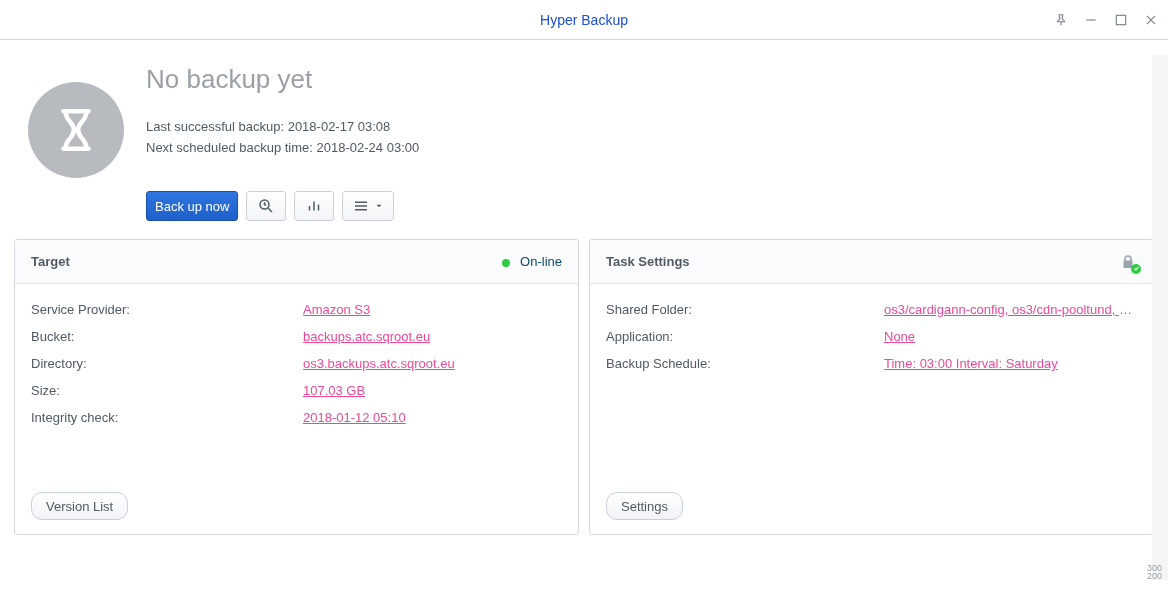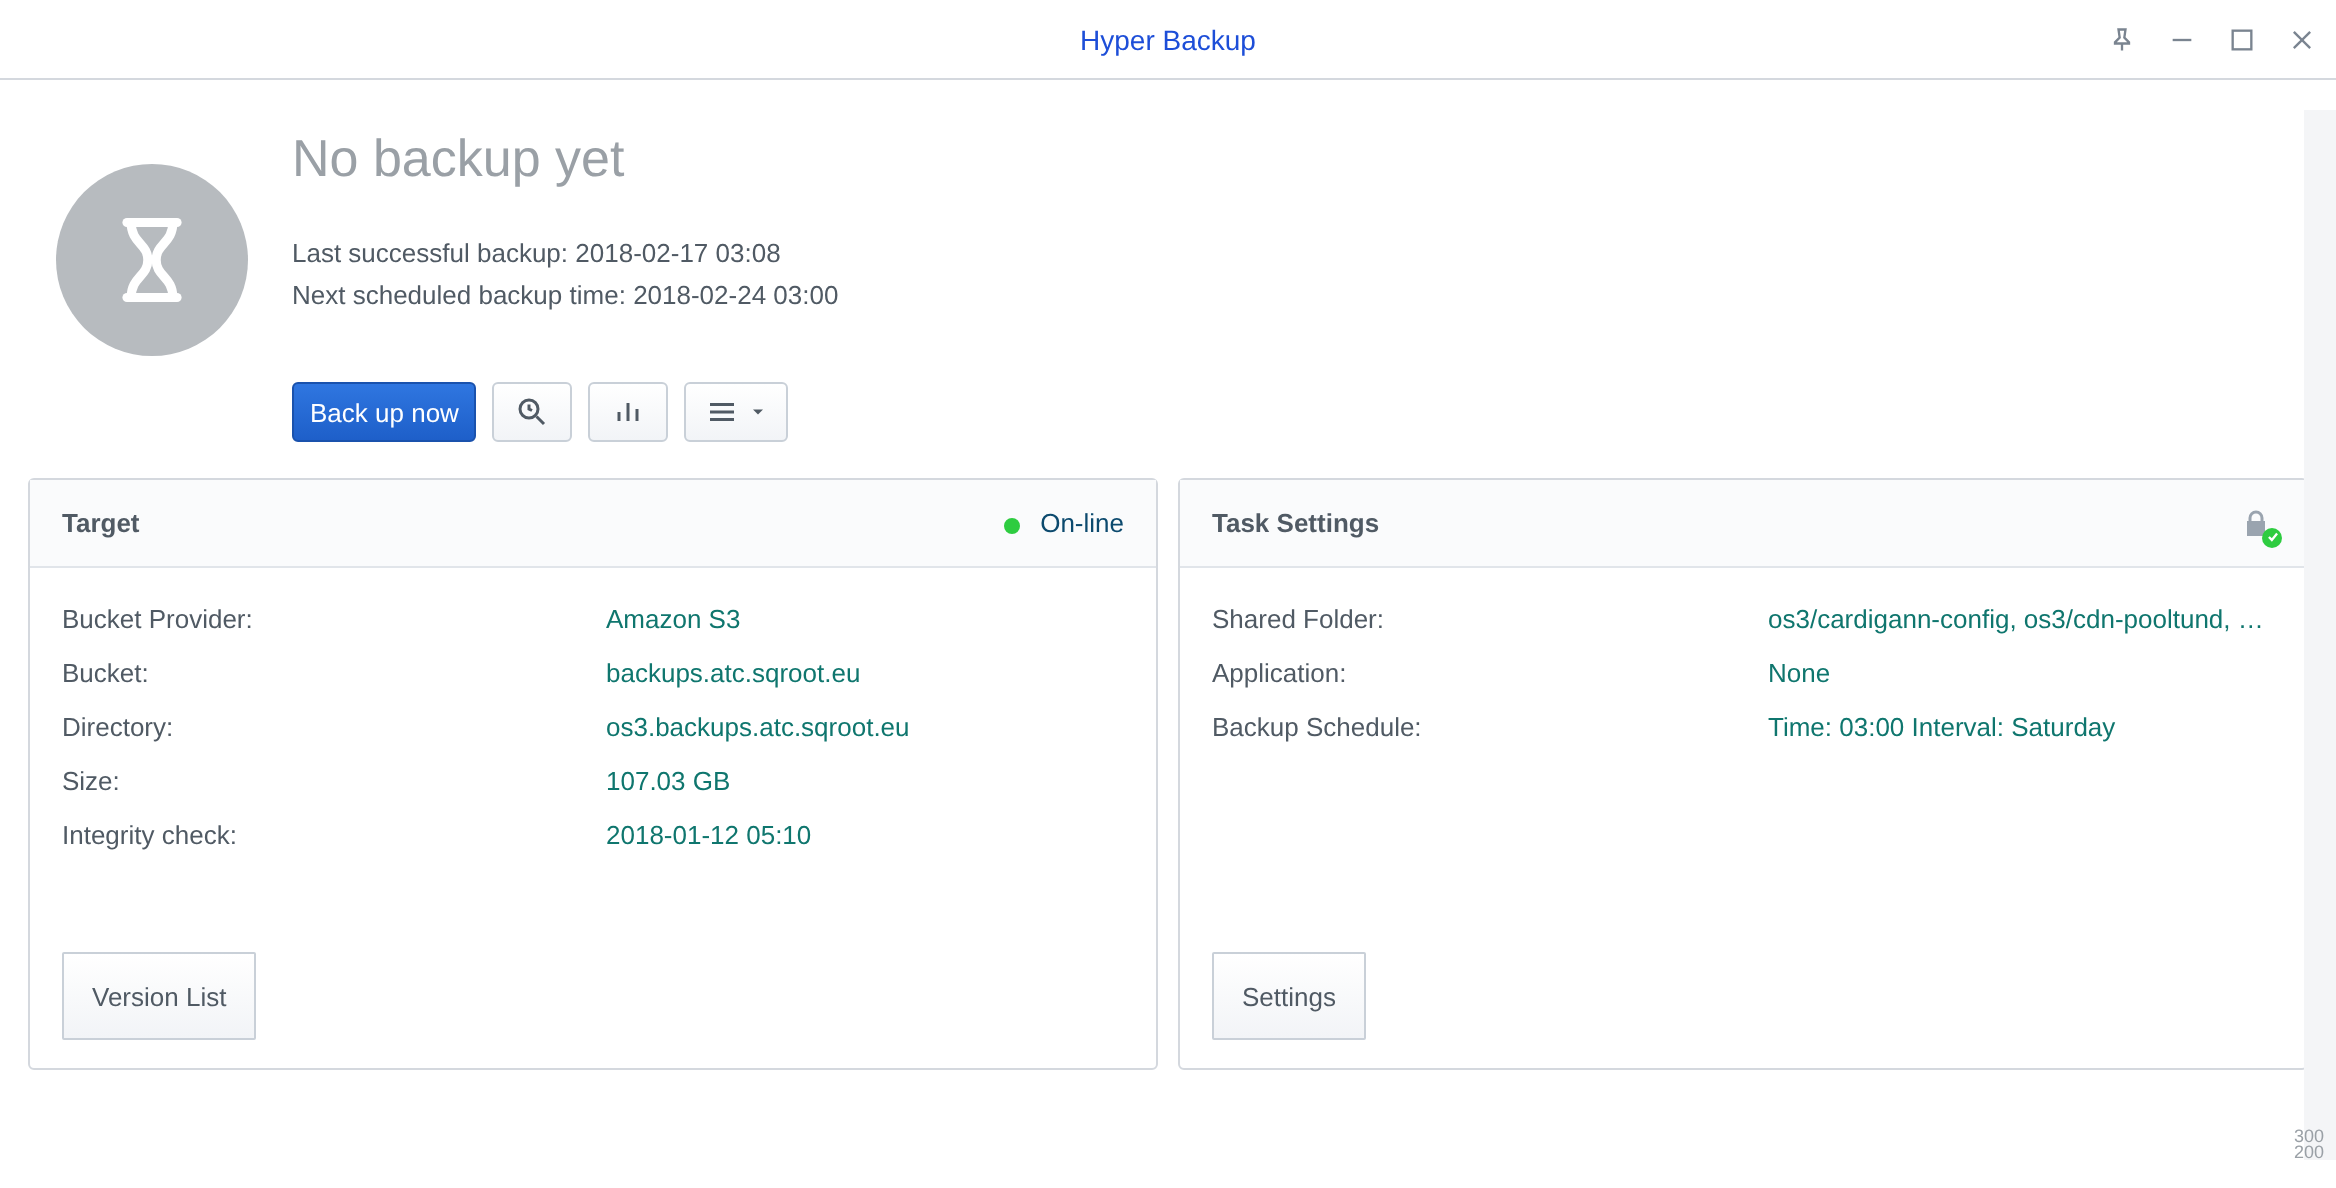--- a/index.html
+++ b/index.html
@@ -131,34 +131,35 @@
   .kv-row {
     display: flex;
     padding: 6px 0;
   }
   .kv-label {
     width: 272px;
     flex-shrink: 0;
     color: #505a64;
   }
   .kv-value {
-    color: #0f766e;
+    color: #ec4899;
     white-space: nowrap;
     overflow: hidden;
     text-overflow: ellipsis;
+    text-decoration: underline;
   }
   .panel-footer {
     padding: 10px 16px 14px 16px;
   }
   .footer-btn {
     border: 1px solid #c9d0d8;
     background: linear-gradient(#ffffff,#f2f4f7);
-    height: 44px;
+    height: 28px;
     padding: 0 14px;
-    border-radius: 1px;
+    border-radius: 11px;
     font-size: 13px;
     color: #505a64;
     cursor: pointer;
   }
   .lock-badge {
     display:inline-flex; align-items:center; position: relative;
   }
   .lock-badge .tick {
     position:absolute; right:-4px; bottom:-3px;
     width:10px;height:10px;border-radius:50%;
@@ -259,21 +260,21 @@
   <div class="panel">
     <div class="panel-header">
       <span>Target</span>
       <span>
         <span class="status-dot"></span>
         <span class="status-online">On-line</span>
       </span>
     </div>
     <div class="kv-list">
       <div class="kv-row">
-        <div class="kv-label">Bucket Provider:</div>
+        <div class="kv-label">Service Provider:</div>
         <div class="kv-value">Amazon S3</div>
       </div>
       <div class="kv-row">
         <div class="kv-label">Bucket:</div>
         <div class="kv-value">backups.atc.sqroot.eu</div>
       </div>
       <div class="kv-row">
         <div class="kv-label">Directory:</div>
         <div class="kv-value">os3.backups.atc.sqroot.eu</div>
       </div>

